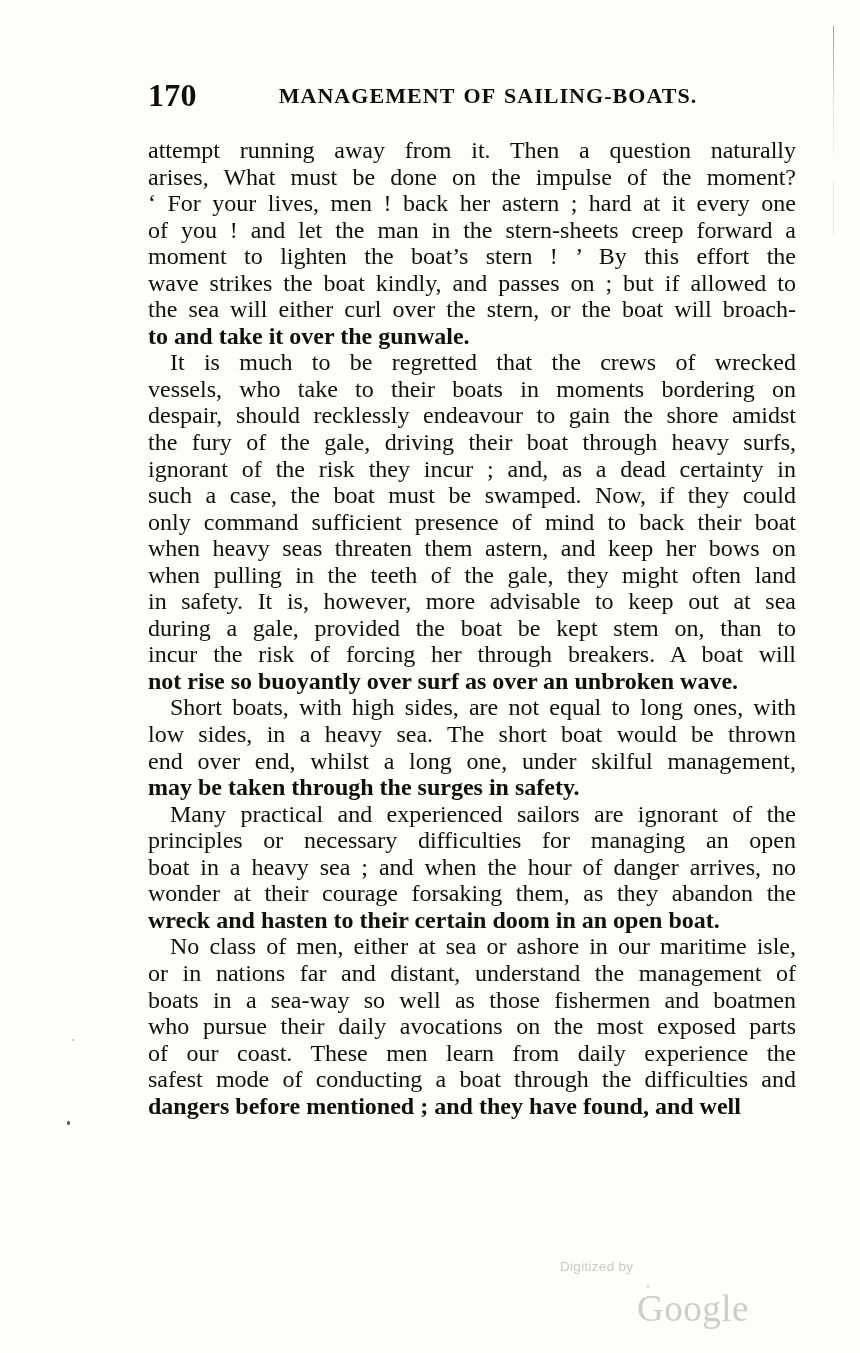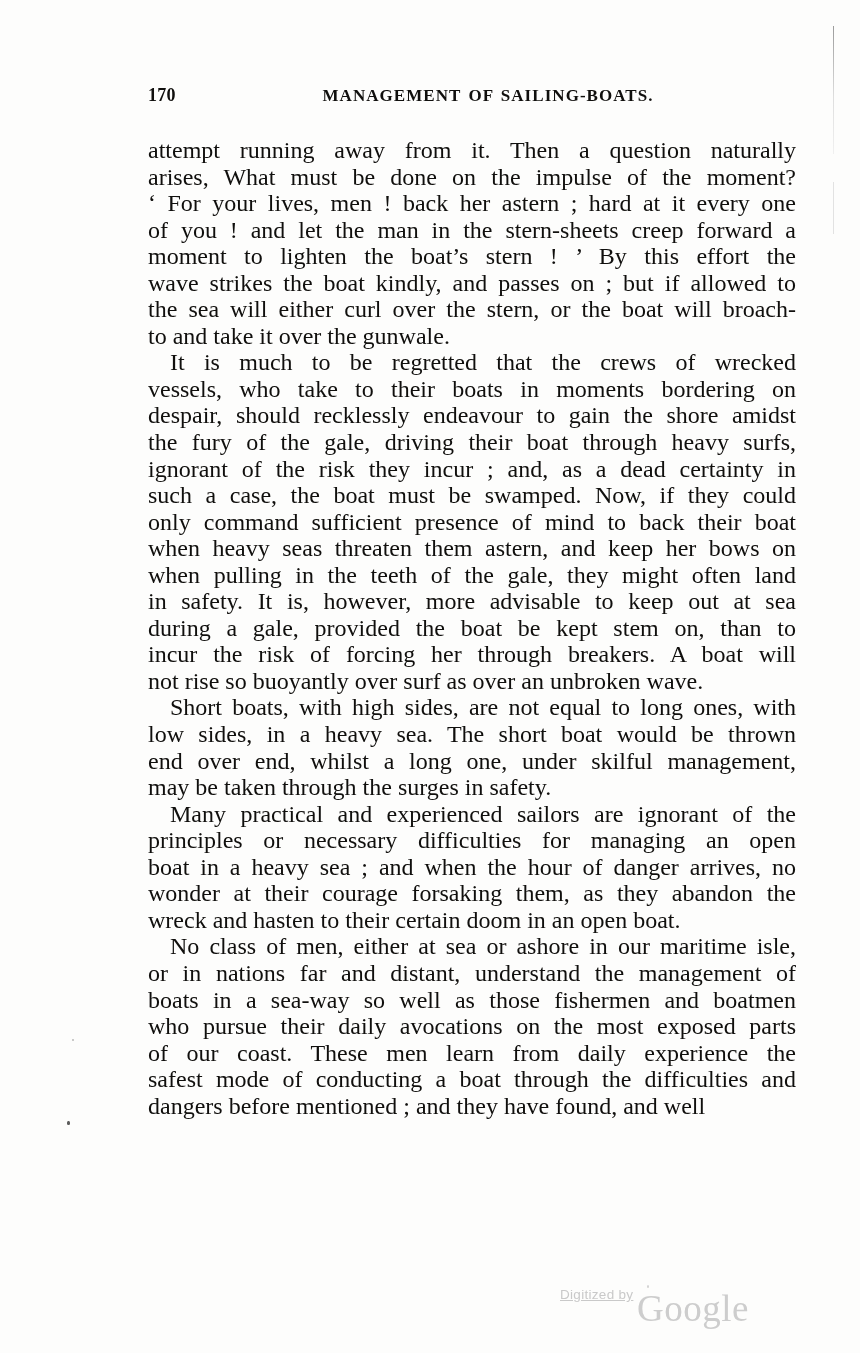--- a/index.html
+++ b/index.html
@@ -26,32 +26,32 @@
     position: absolute;
     left: 148px;
     top: 80px;
     width: 648px;
     height: 30px;
   }
   .folio {
     position: absolute;
     left: 0;
     top: 0;
-    font-size: 18px;
+    font-size: 32px;
     font-weight: 700;
     letter-spacing: 0.2px;
     line-height: 30px;
   }
   .runtitle {
     position: absolute;
     left: 0;
     top: 1px;
     width: 648px;
     text-align: center;
-    font-size: 17px;
+    font-size: 22px;
     font-weight: 700;
     letter-spacing: 1.05px;
     line-height: 30px;
     word-spacing: 2px;
     padding-left: 32px;
     box-sizing: border-box;
   }
 
   
   .textblock {
@@ -74,46 +74,46 @@
     line-height: 26.55px;
     text-align: justify;
     text-align-last: justify;
     white-space: nowrap;
     overflow: visible;
   }
   
   .ln.last {
     text-align: center;
     text-align-last: left;
+    font-weight: bold;
   }
   
   .ln.indent {
     text-indent: 0;
     padding-left: 22px;
     width: 626px;
   }
 
   
   .watermark {
     position: absolute;
     left: 560px;
     top: 1255px;
     width: 230px;
     height: 50px;
     user-select: none;
   }
   .wm-digitized {
     position: absolute;
     left: 0;
-    top: 32px;
+    top: 4px;
     font-family: "Liberation Sans", "DejaVu Sans", sans-serif;
     font-size: 13.5px;
     letter-spacing: 0.3px;
     color: #c9c9c9;
-    text-decoration: underline;
   }
   .wm-google {
     position: absolute;
     left: 77px;
     top: 0;
     font-family: "Liberation Serif", "DejaVu Serif", serif;
     font-size: 37px;
     letter-spacing: 0.5px;
     color: #cdcdcd;
     margin-top: 32px;

